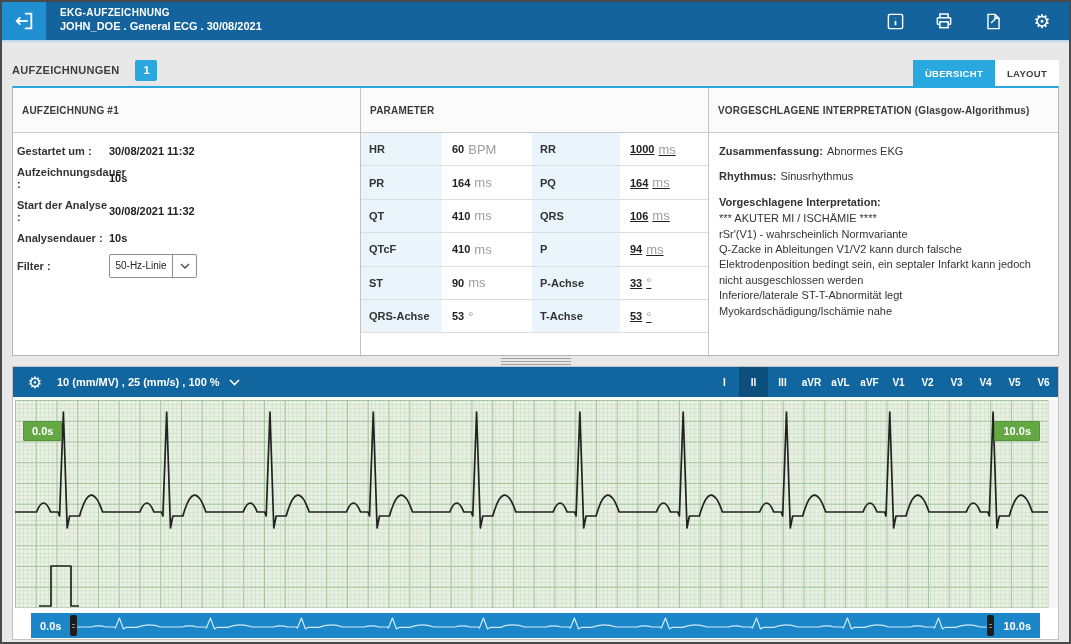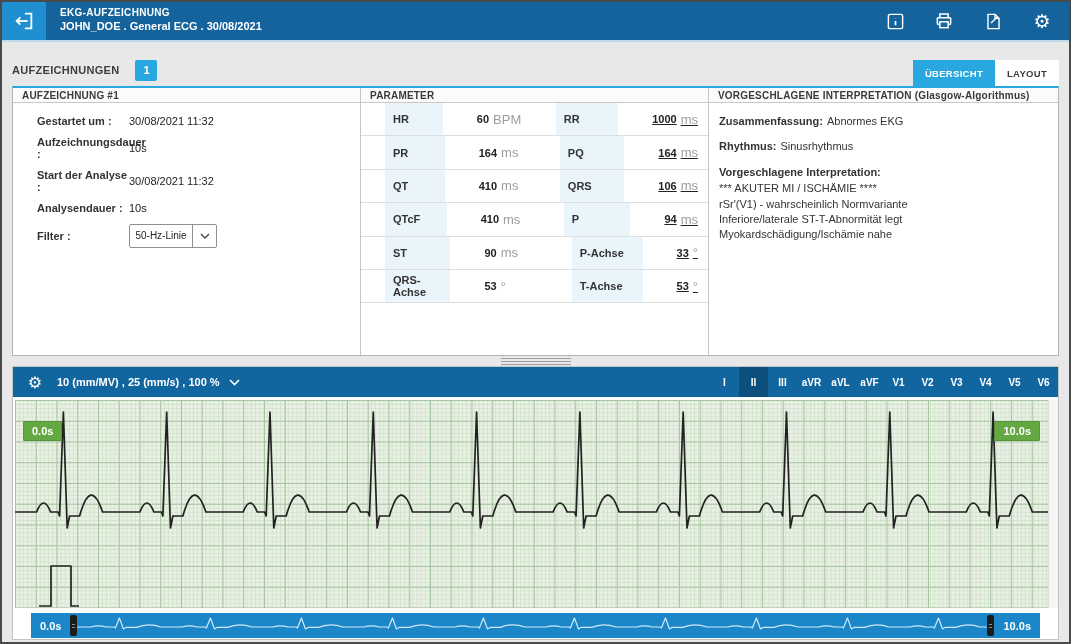--- a/index.html
+++ b/index.html
@@ -27,39 +27,39 @@
   .view-tabs { margin-left:auto; display:flex; align-self:flex-end; }
   .view-tab { height:26px; padding:0 12px; font-size:9.5px; font-weight:bold; letter-spacing:.3px;
               display:flex; align-items:center; justify-content:center; background:#fff; color:#3d3d3d; cursor:pointer; }
   .view-tab.active { background:#29a8e0; color:#fff; }
 
   
   .panels { height:270px; background:#fff; border:1px solid #b5b5b5; border-top:2px solid #29a8e0; display:flex; }
   .panel { border-right:1px solid #c4c4c4; display:flex; flex-direction:column; overflow:hidden; }
   .panel:last-child { border-right:none; }
   .panel-1 { width:348px; } .panel-2 { width:348px; } .panel-3 { flex:1; }
-  .panel-hdr { height:15px; background:#fbfbfb; border-bottom:1px solid #c9c9c9; display:flex; align-items:center;
+  .panel-hdr { height:45px; background:#fbfbfb; border-bottom:1px solid #c9c9c9; display:flex; align-items:center;
                padding:0 9px; font-size:10px; font-weight:bold; color:#3a3a3a; letter-spacing:.2px; flex:none; }
   .panel-body { flex:1; overflow:hidden; }
 
   
-  .rec-body { padding:12px 24px; }
+  .rec-body { padding:12px 4px; }
   .rec-row { display:flex; margin-bottom:9px; font-size:11px; align-items:center; line-height:12px;}
   .rec-row .lbl { font-weight:bold; width:92px; flex:none; }
-  .rec-row .val { font-weight:normal; color:#222; }
+  .rec-row .val { font-weight:bold; color:#222; }
   .filter-row { margin-top:10px; }
   .filter-box { width:88px; height:24px; border:1px solid #8f8f8f; border-radius:2px; background:#fff;
                 display:flex; align-items:stretch; cursor:pointer; }
   .filter-text { flex:1; display:flex; align-items:center; justify-content:center; font-size:10px; color:#222; }
   .filter-chev { width:24px; border-left:1px solid #8f8f8f; display:flex; align-items:center; justify-content:center; }
 
   
   .param-table { display:flex; flex-direction:column; }
   .param-row { display:flex; height:33.4px; border-bottom:1px solid #dedede; font-size:11px; }
-  .pcell { display:flex; align-items:center; padding:0 8px;margin-left:24px; }
+  .pcell { display:flex; align-items:center; padding:0 8px; }
   .pcell.lab { background:#e9f5fb; font-weight:bold; color:#333; border-right:2px solid #fff; }
   .pcell.val { background:#fff; font-weight:bold; color:#222; border-right:2px solid #fff; }
   .c1 { width:83px; } .c2 { width:88px; } .c3 { width:90px; } .c4 { flex:1; border-right:none;text-decoration:underline; }
   .unit { font-weight:normal; font-size:13px; color:#9d9d9d; margin-left:4px; }
 
   
   .interp-body { padding:11px 10px; font-size:11px; line-height:1.4; }
   .interp-line-hdr { margin-bottom:10px; }
   .interp-line-hdr b { margin-right:4px; }
   .interp-list { margin-top:1px; }
@@ -241,20 +241,21 @@
           <div class="interp-line-hdr">
             <b>Zusammenfassung:</b><span>Abnormes EKG</span>
           </div>
           <div class="interp-line-hdr">
             <b>Rhythmus:</b><span>Sinusrhythmus</span>
           </div>
           <div><b>Vorgeschlagene Interpretation:</b></div>
           <div class="interp-list" id="interp-lines">
               <div>*** AKUTER MI / ISCHÄMIE ****</div>
               <div>rSr'(V1) - wahrscheinlich Normvariante</div>
+              <div>Q-Zacke in Ableitungen V1/V2 kann durch falsche Elektrodenposition bedingt sein, ein septaler Infarkt kann jedoch nicht ausgeschlossen werden</div>
               <div>Inferiore/laterale ST-T-Abnormität legt Myokardschädigung/Ischämie nahe</div>
             </div>
         </div>
       </section>
     </div>
 
     <div class="splitter">
       <div class="splitter-grip">
           <i></i>
           <i></i>

